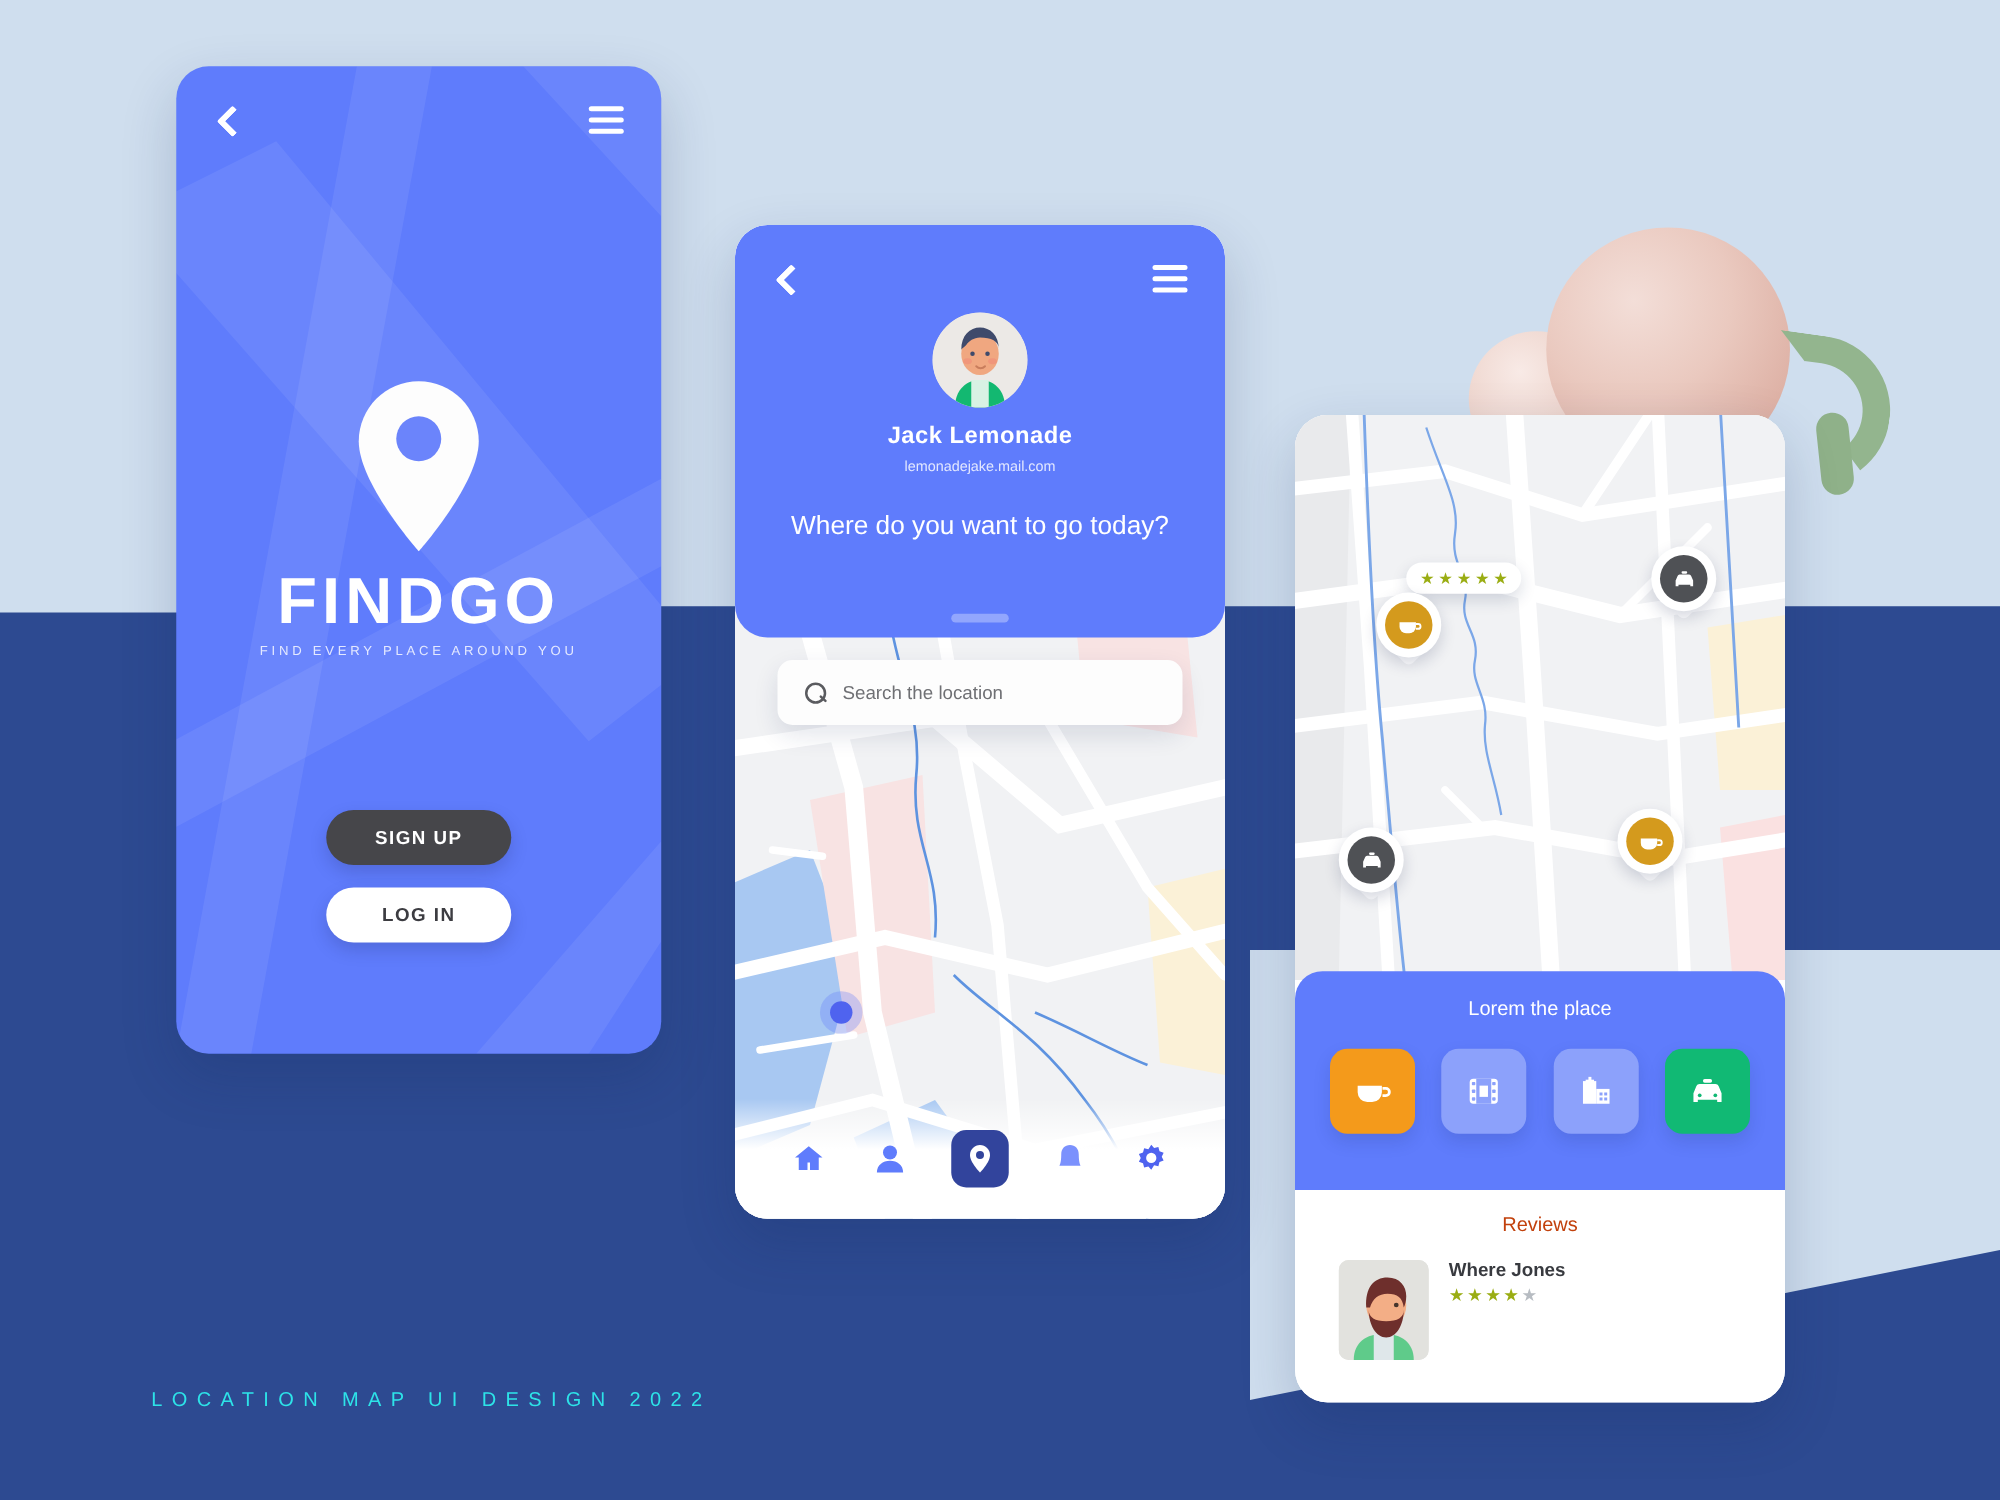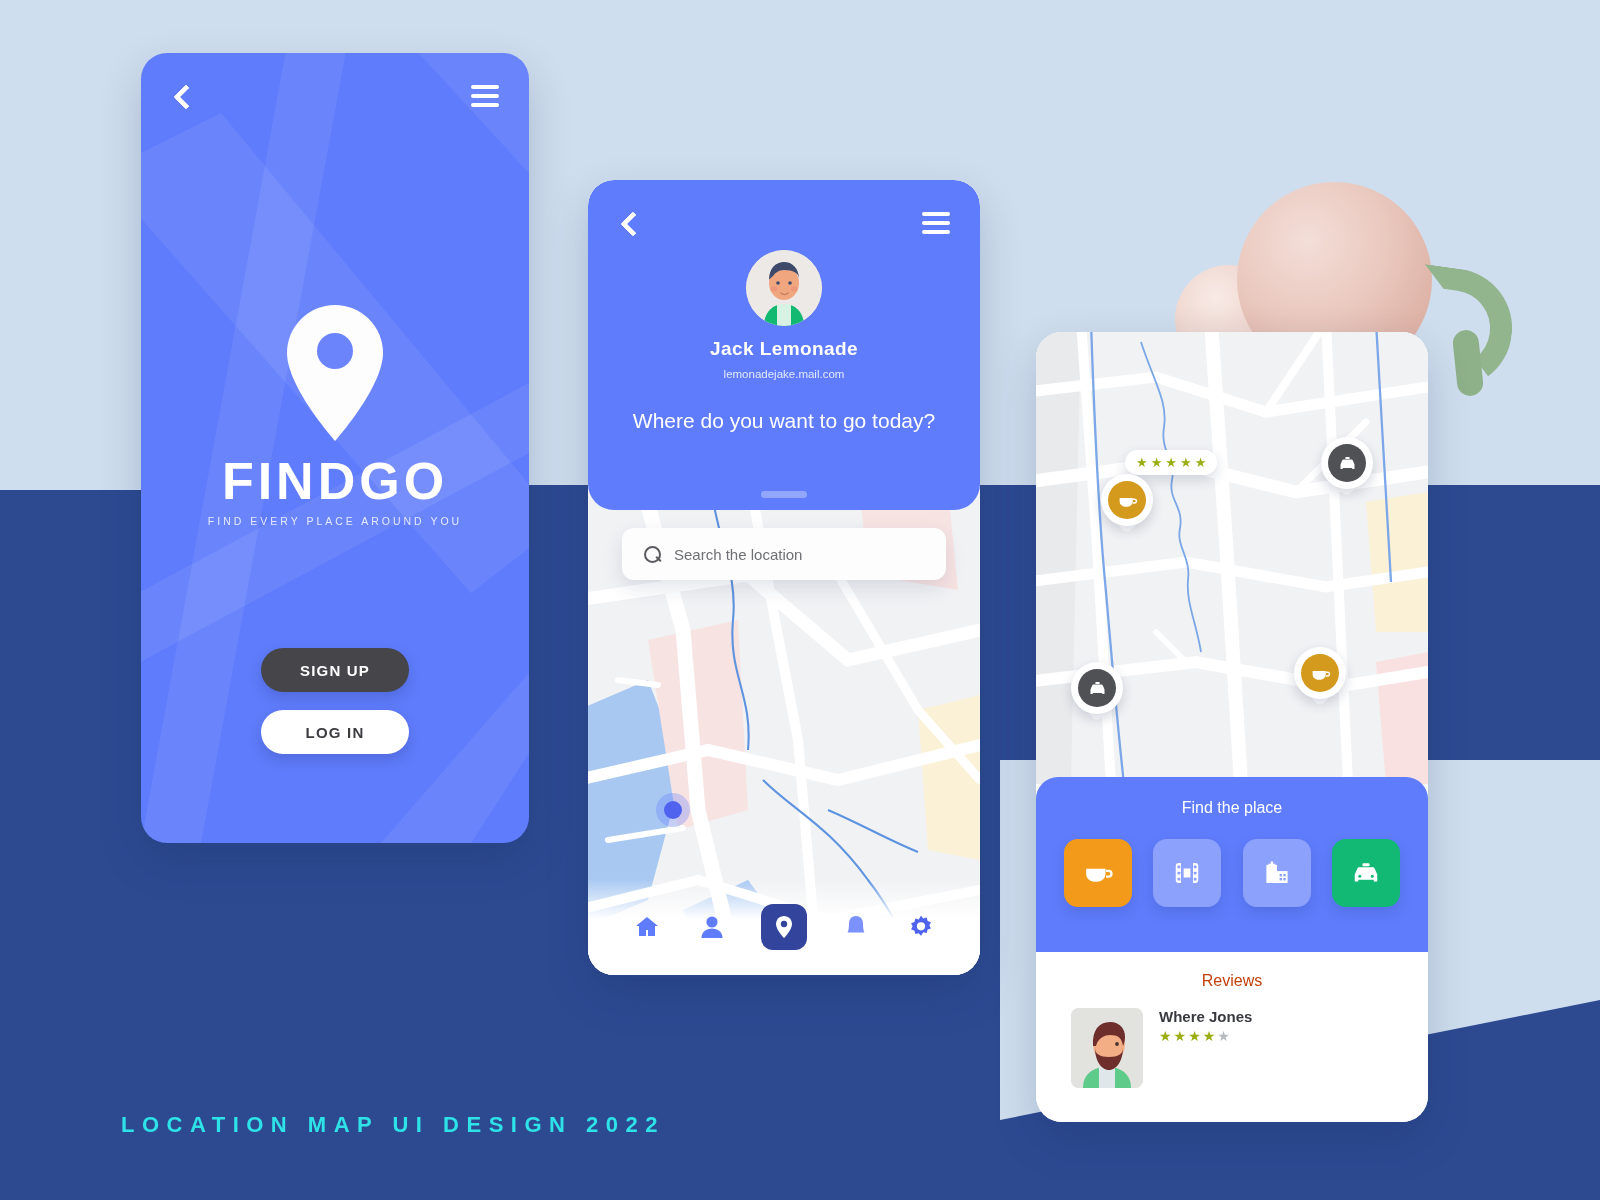--- a/index.html
+++ b/index.html
@@ -235,21 +235,21 @@
   }
   .rev-name { color: #383a3f; font-size: 15px; font-weight: 700; }
   .rev-stars { margin: 4px 0 7px; display: flex; gap: 2px; }
   .rev-stars span { font-size: 14px; line-height: 1; color: #9aad13; }
   .rev-stars span.off { color: #b7bcc2; }
   .rev-text { color: #9a9ca1; font-size: 12.5px; line-height: 1.45; max-width: 228px; }
 
   
   .caption {
     position: absolute; left: 121px; top: 1112px;
-    color: #2de3e8; font-size: 22px; font-weight: 700; letter-spacing: 7.5px;
+    color: #2de3e8; font-size: 16px; font-weight: 400; letter-spacing: 7.5px;
   }
 </style>
 </head>
 <body>
 
 <div class="stage">
 
   <div class="bg-navy-band"></div>
   <div class="bg-light-lower-right"></div>
   <div class="bg-navy-wedge"></div>
@@ -474,21 +474,21 @@
           <svg width="21" height="21" viewBox="0 0 24 24">
             <path d="M3 9h15v4a6 6 0 0 1-6 6H9a6 6 0 0 1-6-6z" fill="#fff"></path>
             <path d="M18 10.5h2a2.2 2.2 0 0 1 0 4.4h-2" stroke="#fff" stroke-width="1.7" fill="none"></path>
           </svg>
         </div>
           </div>
       </div>
     </div>
 
     <div class="p3-find">
-      <div class="find-title">Find the place</div>
+      <div class="find-title">Lorem the place</div>
       <div class="cat-row">
         <div class="cat-tile cat-cafe">
           <svg width="30" height="30" viewBox="0 0 24 24">
             <path d="M2.5 8.5h15.5v4.2a6.2 6.2 0 0 1-6.2 6.2H8.7a6.2 6.2 0 0 1-6.2-6.2z" fill="#fff"></path>
             <path d="M18.4 10.2h2.1a2.3 2.3 0 0 1 0 4.6h-2.1" stroke="#fff" stroke-width="1.8" fill="none"></path>
           </svg>
         </div>
         <div class="cat-tile cat-film">
           <svg width="30" height="30" viewBox="0 0 24 24">
             <rect x="3" y="4" width="18" height="16" rx="2.4" fill="#fff"></rect>

